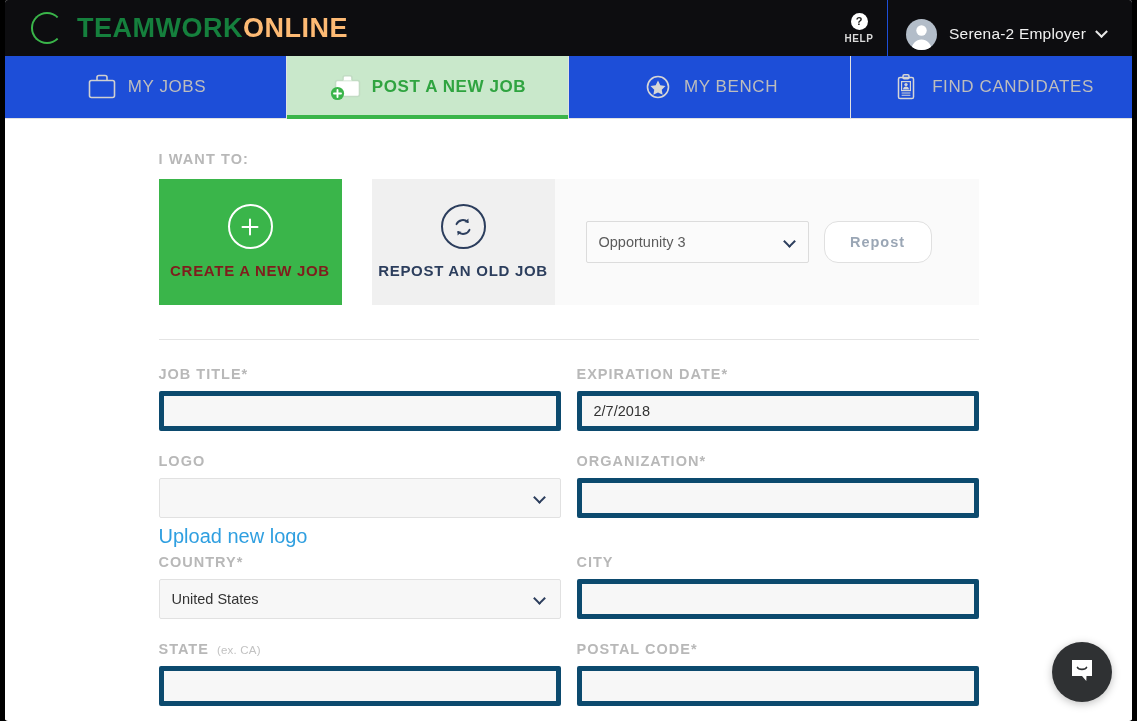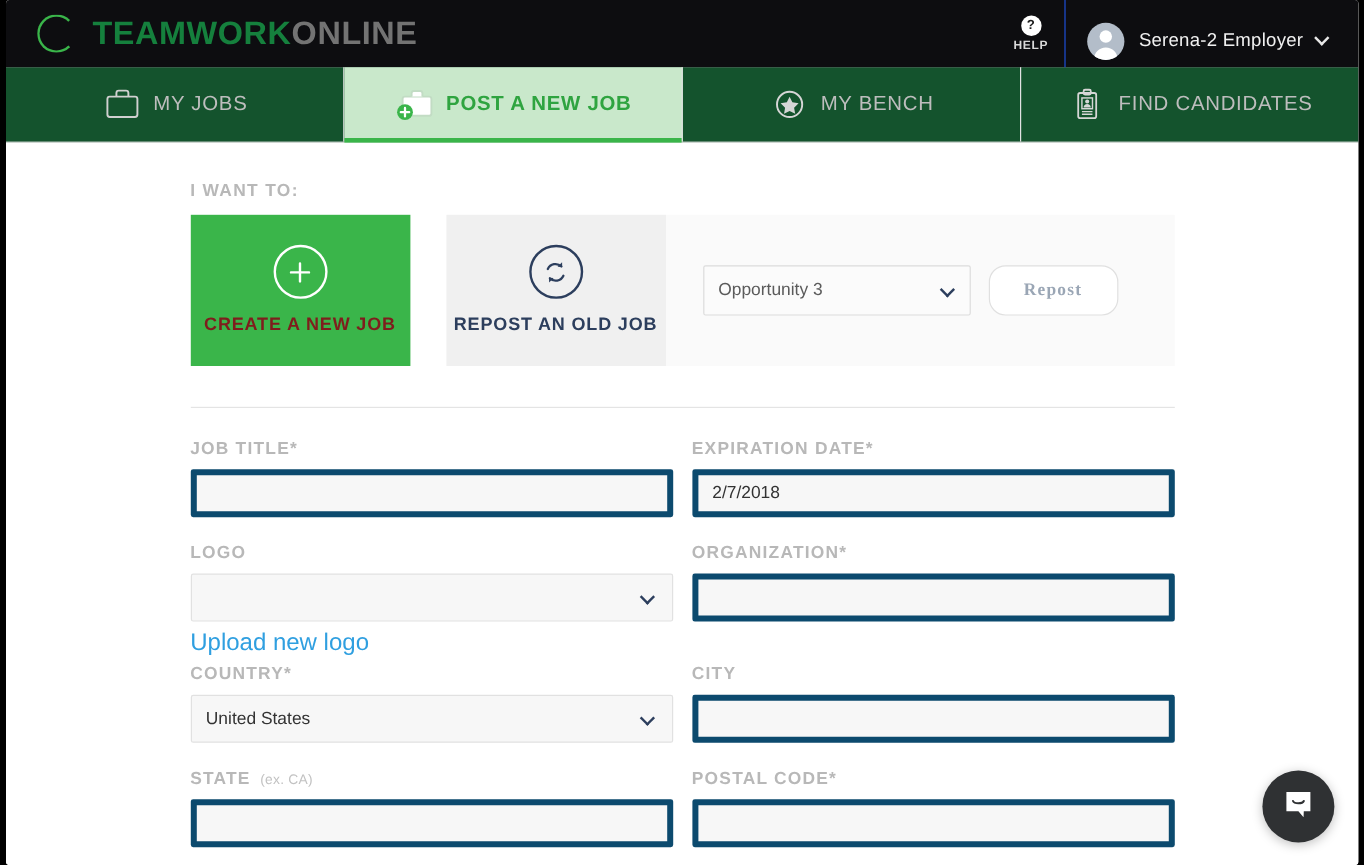--- a/index.html
+++ b/index.html
@@ -47,21 +47,21 @@
   }
   .logo-text {
     font-size: 27px;
     font-weight: bold;
     letter-spacing: 0.5px;
     line-height: 1;
     position: relative;
     z-index: 2;
   }
   .logo-text .lw { color: #15803d; margin-left: 40px; }
-  .logo-text .lg { color: #737373; }
+  .logo-text .lg { color: #fdba74; }
 
   .header-right {
     margin-left: auto;
     display: flex;
     align-items: stretch;
     height: 56px;
   }
   .help-block {
     display: flex; flex-direction: column;
     align-items: center; justify-content: center;
@@ -110,21 +110,21 @@
     width: 9px; height: 9px;
     border-right: 2px solid #e8e8e8;
     border-bottom: 2px solid #e8e8e8;
     transform: rotate(45deg) translate(-2px,-2px);
   }
 
   
   .tabs {
     display: flex;
     height: 63px;
-    background: #14532d;
+    background: #1d4ed8;
     border-bottom: 1px solid #e2e2e2;
   }
   .tab {
     flex: 1;
     display: flex;
     align-items: center;
     justify-content: center;
     gap: 9px;
     position: relative;
     cursor: pointer;
@@ -228,21 +228,21 @@
     width: 9px; height: 9px;
     border-right: 2.4px solid #2c3e5d;
     border-bottom: 2.4px solid #2c3e5d;
     transform: rotate(45deg);
   }
   .repost-btn {
     width: 108px; height: 42px;
     background: #ffffff;
     border: 1px solid #e0e0e0;
     border-radius: 14px;
-    font-family: Liberation Serif, serif;
+    font-family: Liberation Sans, sans-serif;
     font-size: 14.5px;
     font-weight: bold;
     letter-spacing: 1px;
     color: #9aa6b5;
     cursor: pointer;
   }
 
   .divider {
     height: 1px;
     background: #e4e4e4;

